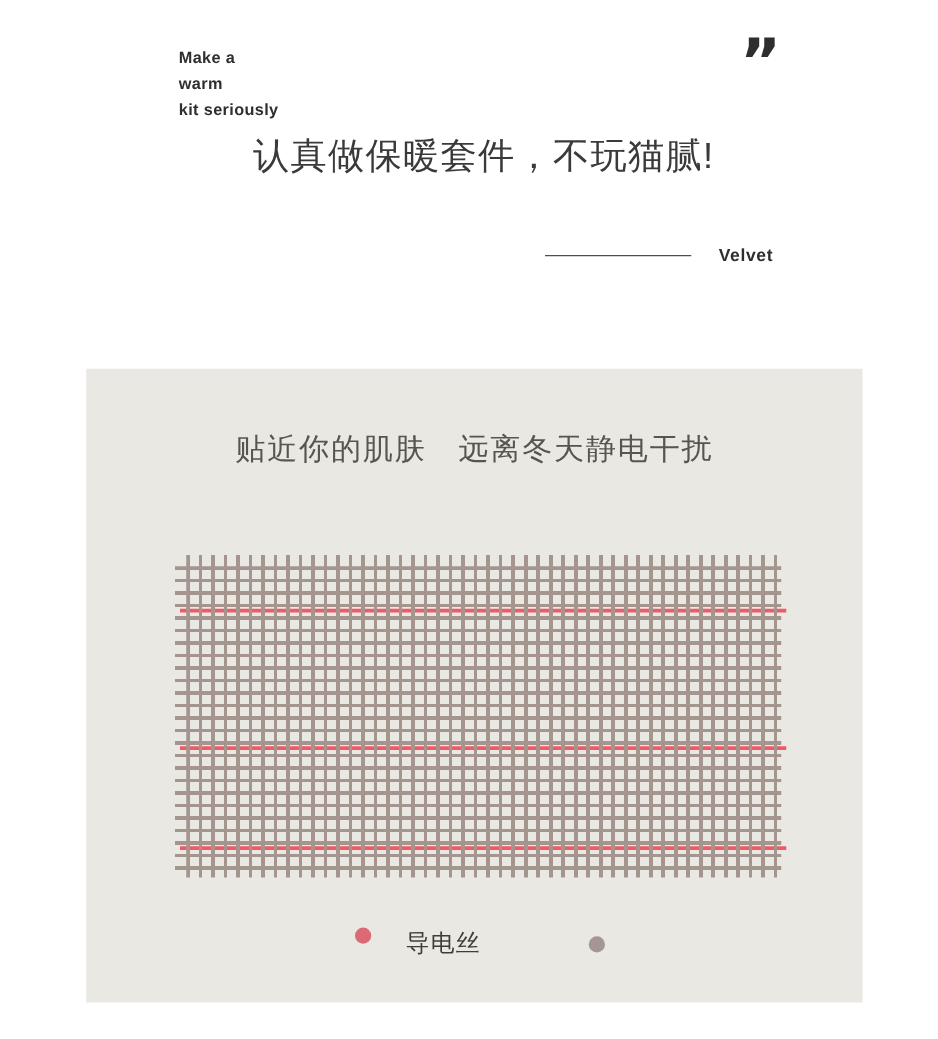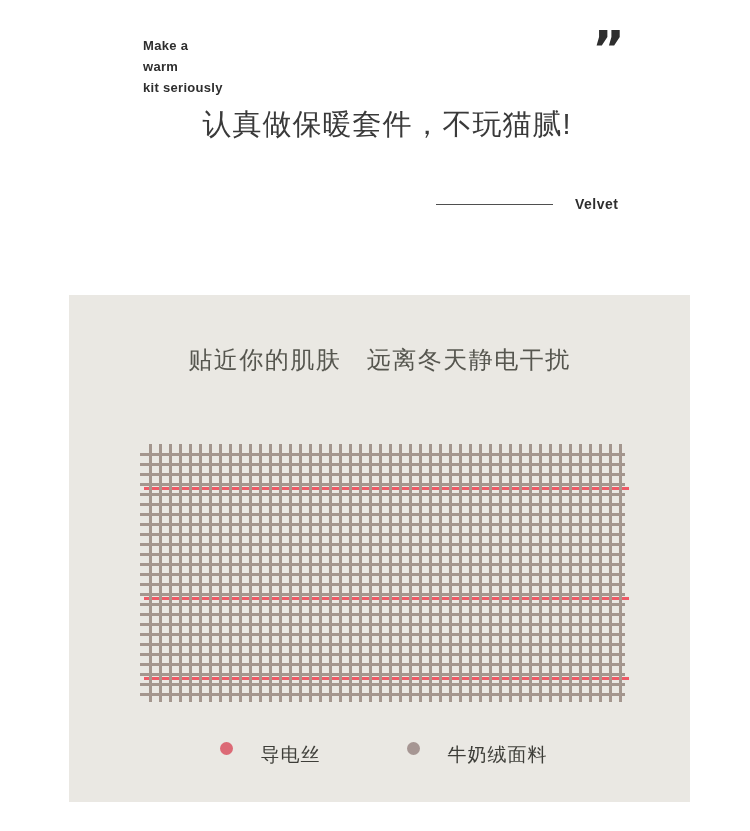--- a/index.html
+++ b/index.html
@@ -117,16 +117,15 @@
     <div class="mesh-v"></div>
   </div>
 
   <div class="legend">
     <div class="legend-item">
       <span class="dot" style="background: rgb(220, 106, 118);"></span>
       <span class="legend-label">导电丝</span>
     </div>
     <div class="legend-item">
       <span class="dot" style="background: rgb(166, 150, 147);"></span>
-      <span class="legend-label">牛奶绒面料</span>
     </div>
   </div>
 </section>
 
 </body></html>

